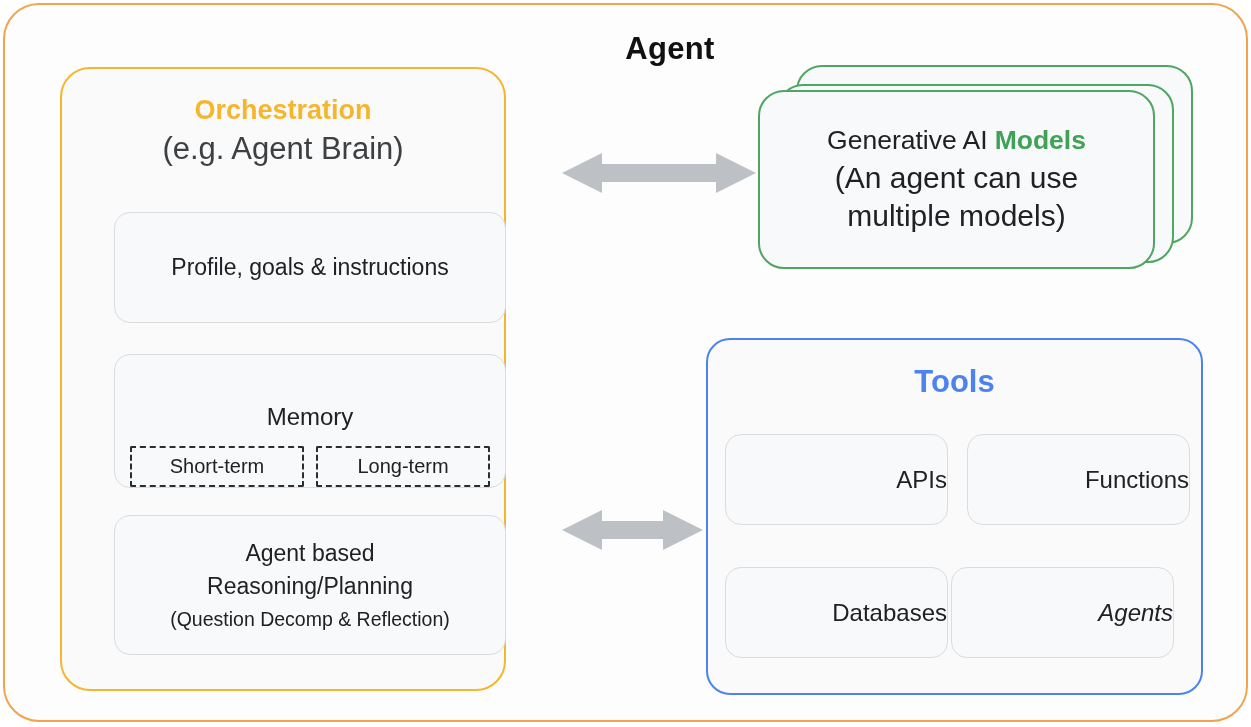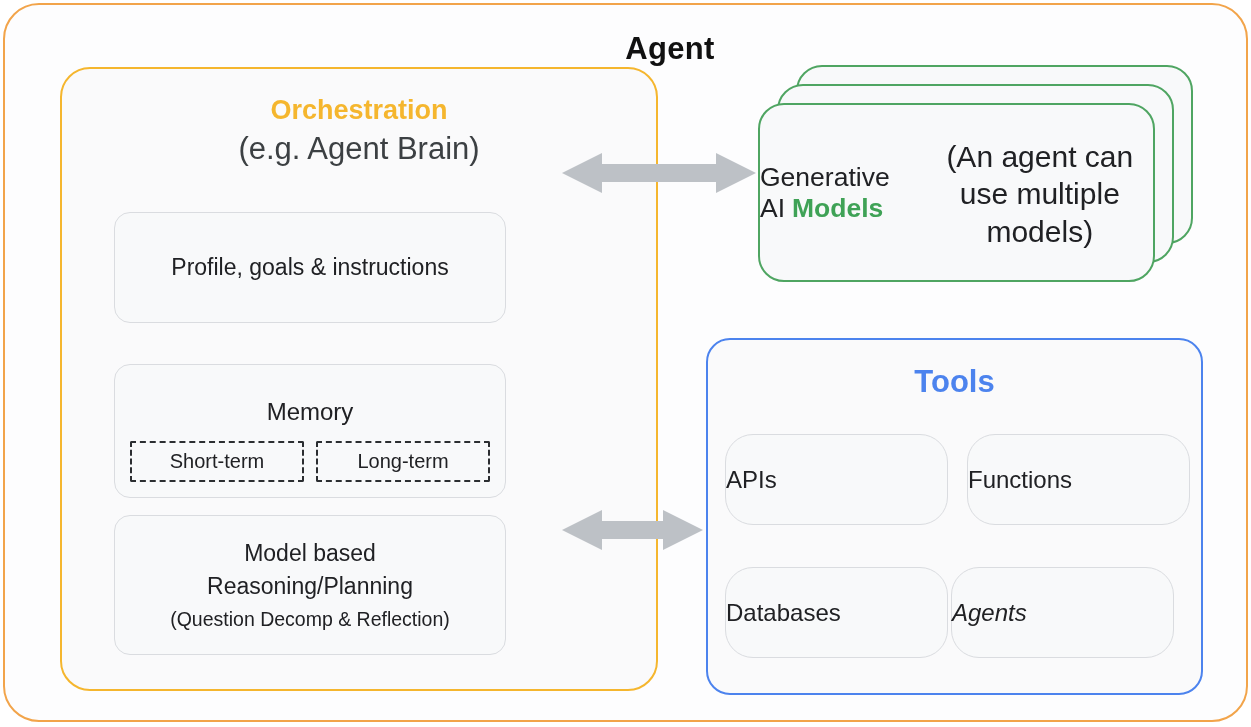--- a/index.html
+++ b/index.html
@@ -30,21 +30,21 @@
     border-radius:36px;
     background:#FDFDFE;
   }
   .agent-title{
     position:absolute;left:405px;top:26px;width:520px;
     text-align:center;font-size:31px;font-weight:bold;color:#111111;
     letter-spacing:.3px;
   }
   
   .orch-panel{
-    position:absolute;left:55px;top:62px;width:598px;height:624px;
+    position:absolute;left:55px;top:62px;width:446px;height:624px;
     border:2.5px solid var(--orch-gold);
     border-radius:30px;
     background:var(--panel-bg);
   }
   .orch-title{
     margin-top:26px;text-align:center;
     font-size:27px;font-weight:bold;color:var(--orch-gold);
   }
   .orch-subtitle{
     margin-top:5px;text-align:center;
@@ -52,21 +52,21 @@
   }
   .inner-card{
     position:absolute;left:52px;width:392px;
     border:1.5px solid var(--card-border);
     border-radius:16px;
     background:var(--card-bg);
     display:flex;flex-direction:column;align-items:center;justify-content:center;
     font-size:23px;color:var(--text-dark);
   }
   .card-profile{top:143px;height:111px;}
-  .card-memory{top:285px;height:134px;justify-content:center;padding-top:17px;margin-top:10px;}
+  .card-memory{top:285px;height:134px;justify-content:flex-end;padding-top:17px;}
   .card-reasoning{top:446px;height:140px;line-height:1.45;}
   .memory-title{font-size:24px;}
   .memory-row{
     display:flex;gap:12px;width:100%;padding:0 15px;margin-top:15px;
   }
   .dashed-box{
     flex:1;height:41px;
     border:2px dashed #2B2E31;border-radius:2px;
     display:flex;align-items:center;justify-content:center;
     font-size:20px;color:var(--text-dark);
@@ -77,22 +77,22 @@
   
   .model-card{
     position:absolute;width:397px;height:179px;
     border:2px solid var(--models-green-border);
     border-radius:26px;
     background:var(--card-bg);
   }
   .model-back{left:791px;top:60px;}
   .model-mid{left:772px;top:79px;}
   .model-front{
-    left:753px;top:98px;
-    display:flex;align-items:center;justify-content:center;
+    left:753px;top:85px;
+    display:flex;flex-direction:column;align-items:center;justify-content:center;
   }
   .model-title-line{font-size:26.5px;color:var(--text-dark);}
   .model-title-line .highlight{
     font-weight:bold;color:var(--models-green-text);margin-left:7px;
   }
   .model-subtitle{
     width:352px;text-align:center;
     font-size:30px;color:var(--text-dark);line-height:1.25;margin-top:3px;
   }
   
@@ -102,23 +102,23 @@
     border-radius:24px;
     background:var(--panel-bg);
   }
   .tools-title{
     margin-top:24px;text-align:center;
     font-size:31px;font-weight:bold;color:var(--tools-blue);
   }
   .tool-card{
     position:absolute;width:223px;height:91px;
     border:1.5px solid var(--card-border);
-    border-radius:28px;
+    border-radius:16px;
     background:var(--card-bg);
-    display:flex;align-items:center;justify-content:flex-start;
+    display:flex;align-items:center;justify-content:flex-end;
     font-size:24px;color:var(--text-dark);
   }
   .tool-0{left:17px;top:94px;}
   .tool-1{left:259px;top:94px;}
   .tool-2{left:17px;top:227px;}
   .tool-3{left:243px;top:227px;font-style:italic;}
   
   .arrow{position:absolute;}
   .arrow-models{left:556px;top:141px;}
   .arrow-tools{left:556px;top:498px;}
@@ -145,21 +145,21 @@
         <div class="dashed-box">
           <span>Short-term</span>
         </div>
         <div class="dashed-box">
           <span>Long-term</span>
         </div>
       </div>
     </div>
 
     <div class="inner-card card-reasoning">
-      <div class="reasoning-line">Model based</div>
+      <div class="reasoning-line">Agent based</div>
       <div class="reasoning-line">Reasoning/Planning</div>
       <div class="reasoning-note">(Question Decomp &amp; Reflection)</div>
     </div>
   </div>
 
   <div class="model-card model-back"></div>
   <div class="model-card model-mid"></div>
   <div class="model-card model-front">
     <div class="model-title-line">
       <span>Generative AI</span><span class="highlight">Models</span>

